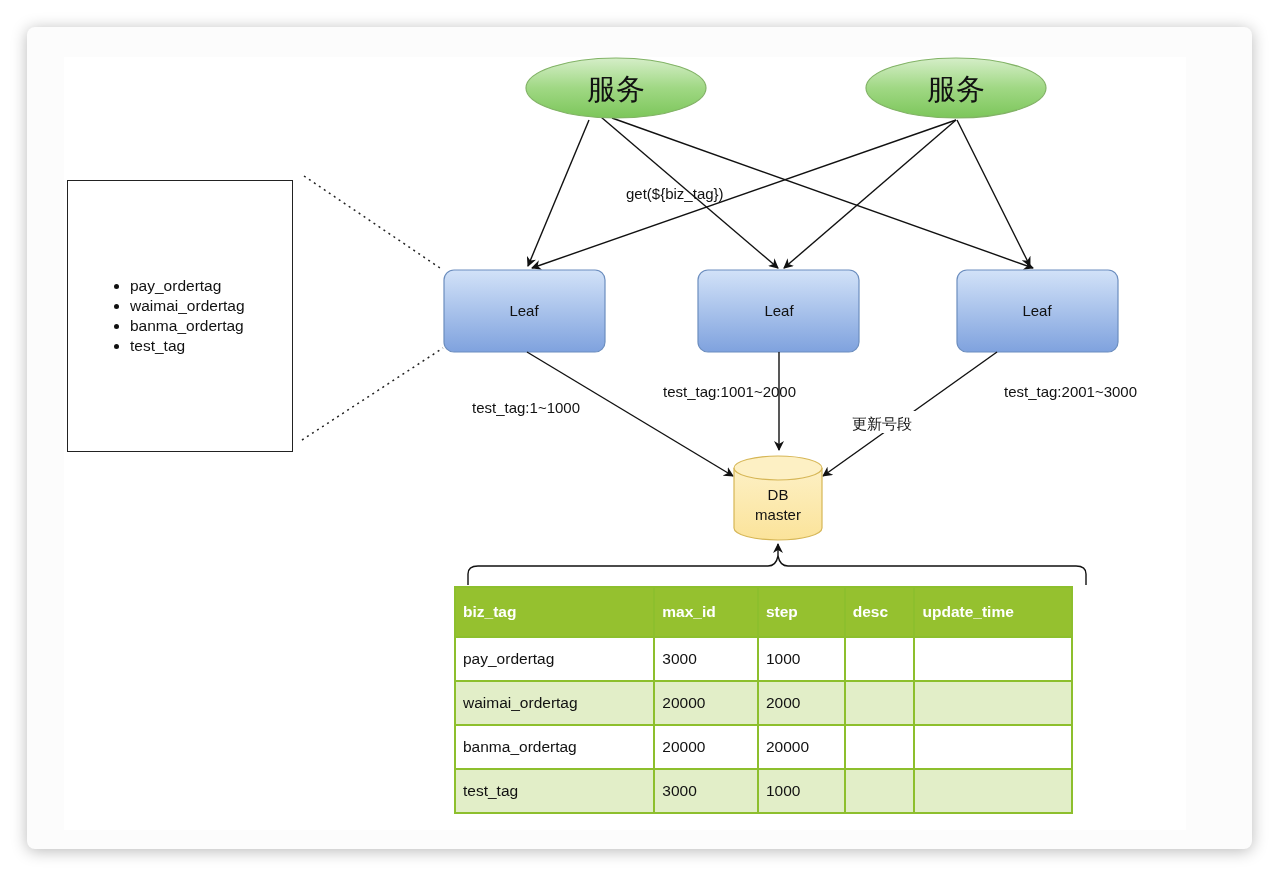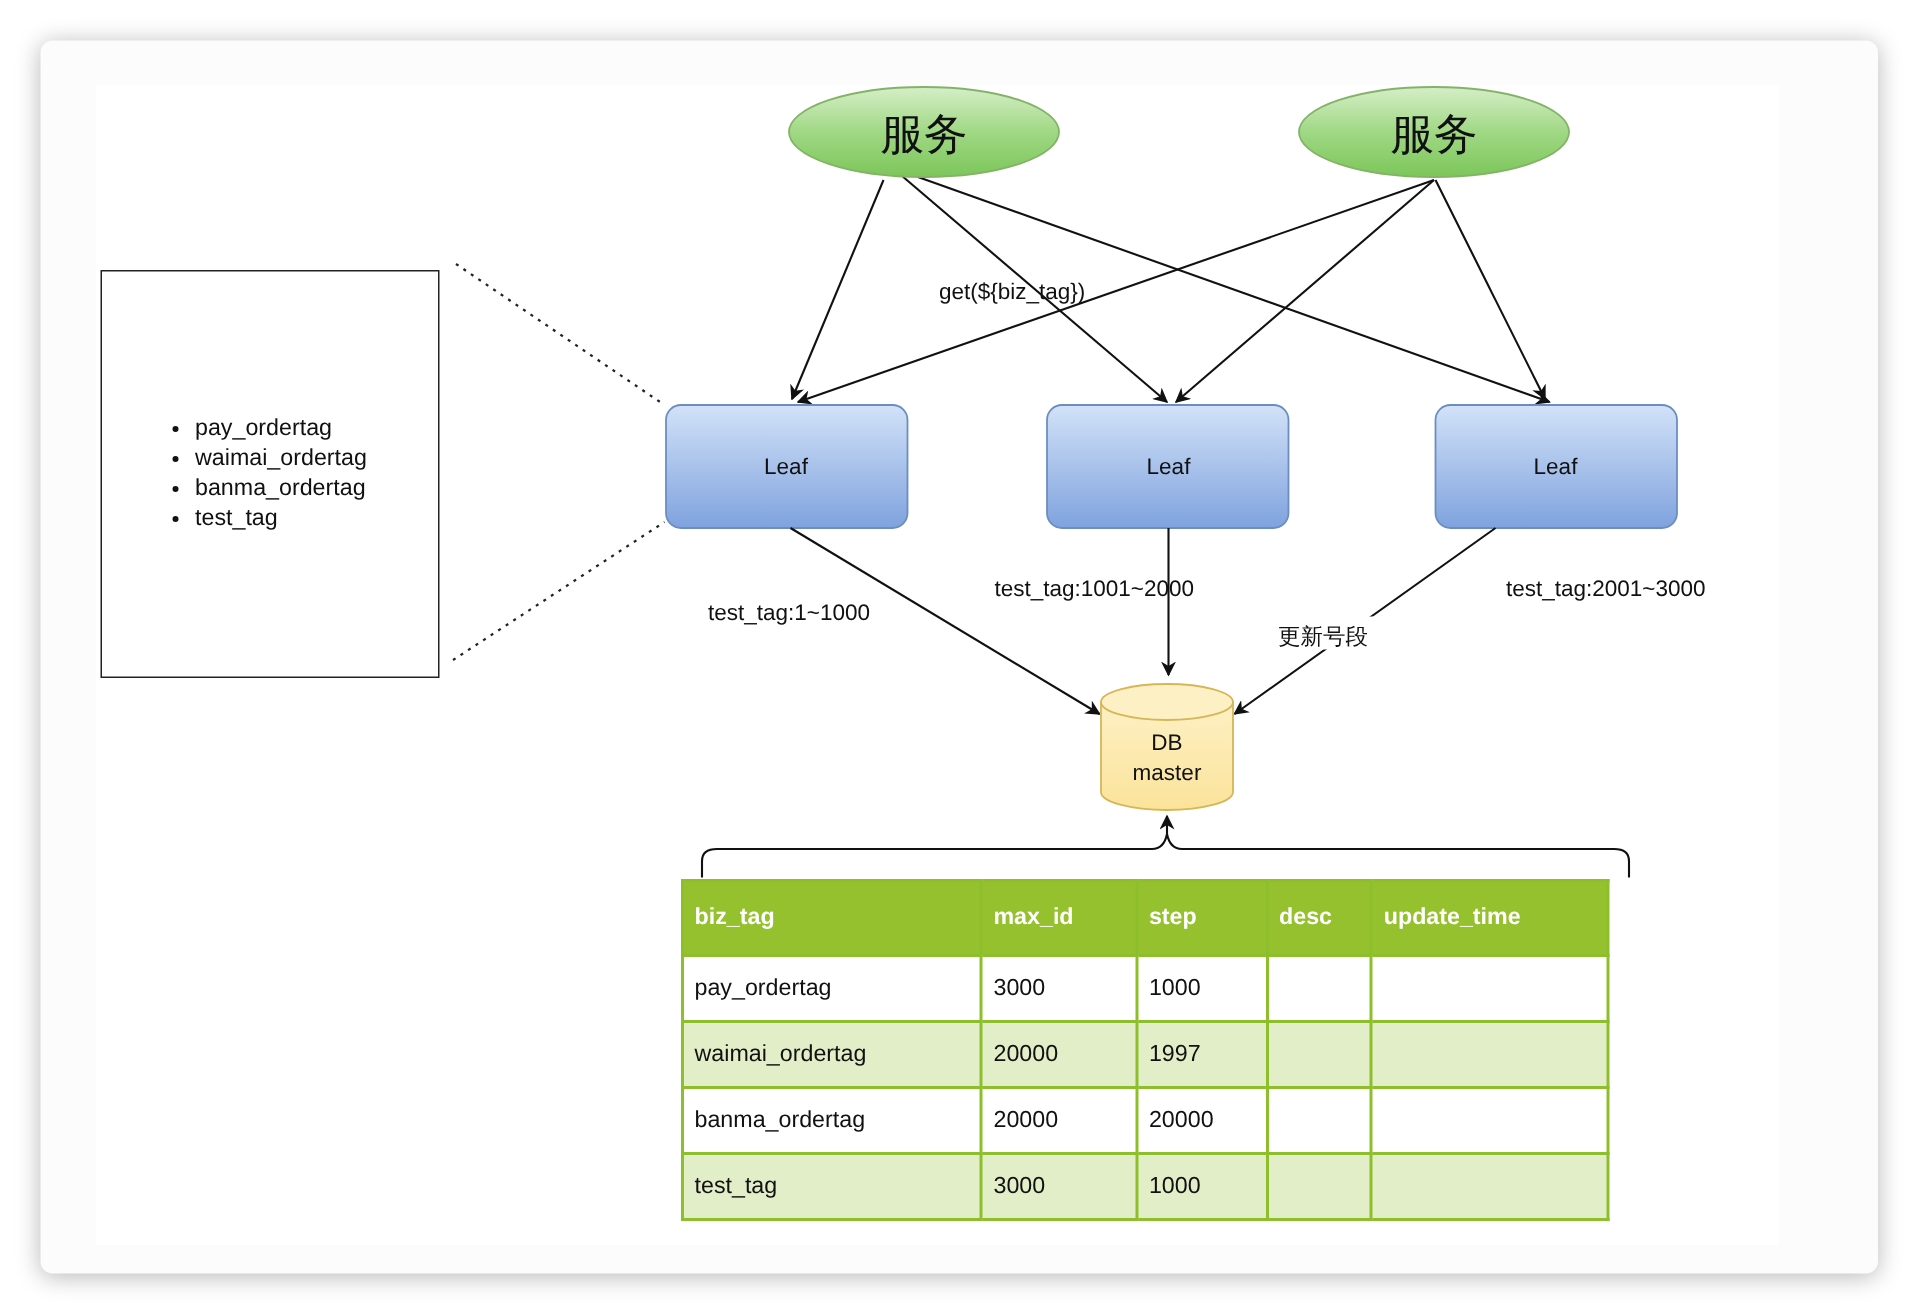--- a/index.html
+++ b/index.html
@@ -159,21 +159,21 @@
     <tr>
       <td>pay_ordertag</td>
       <td>3000</td>
       <td>1000</td>
       <td></td>
       <td></td>
     </tr>
     <tr class="alt">
       <td>waimai_ordertag</td>
       <td>20000</td>
-      <td>1997</td>
+      <td>2000</td>
       <td></td>
       <td></td>
     </tr>
     <tr>
       <td>banma_ordertag</td>
       <td>20000</td>
       <td>20000</td>
       <td></td>
       <td></td>
     </tr>

